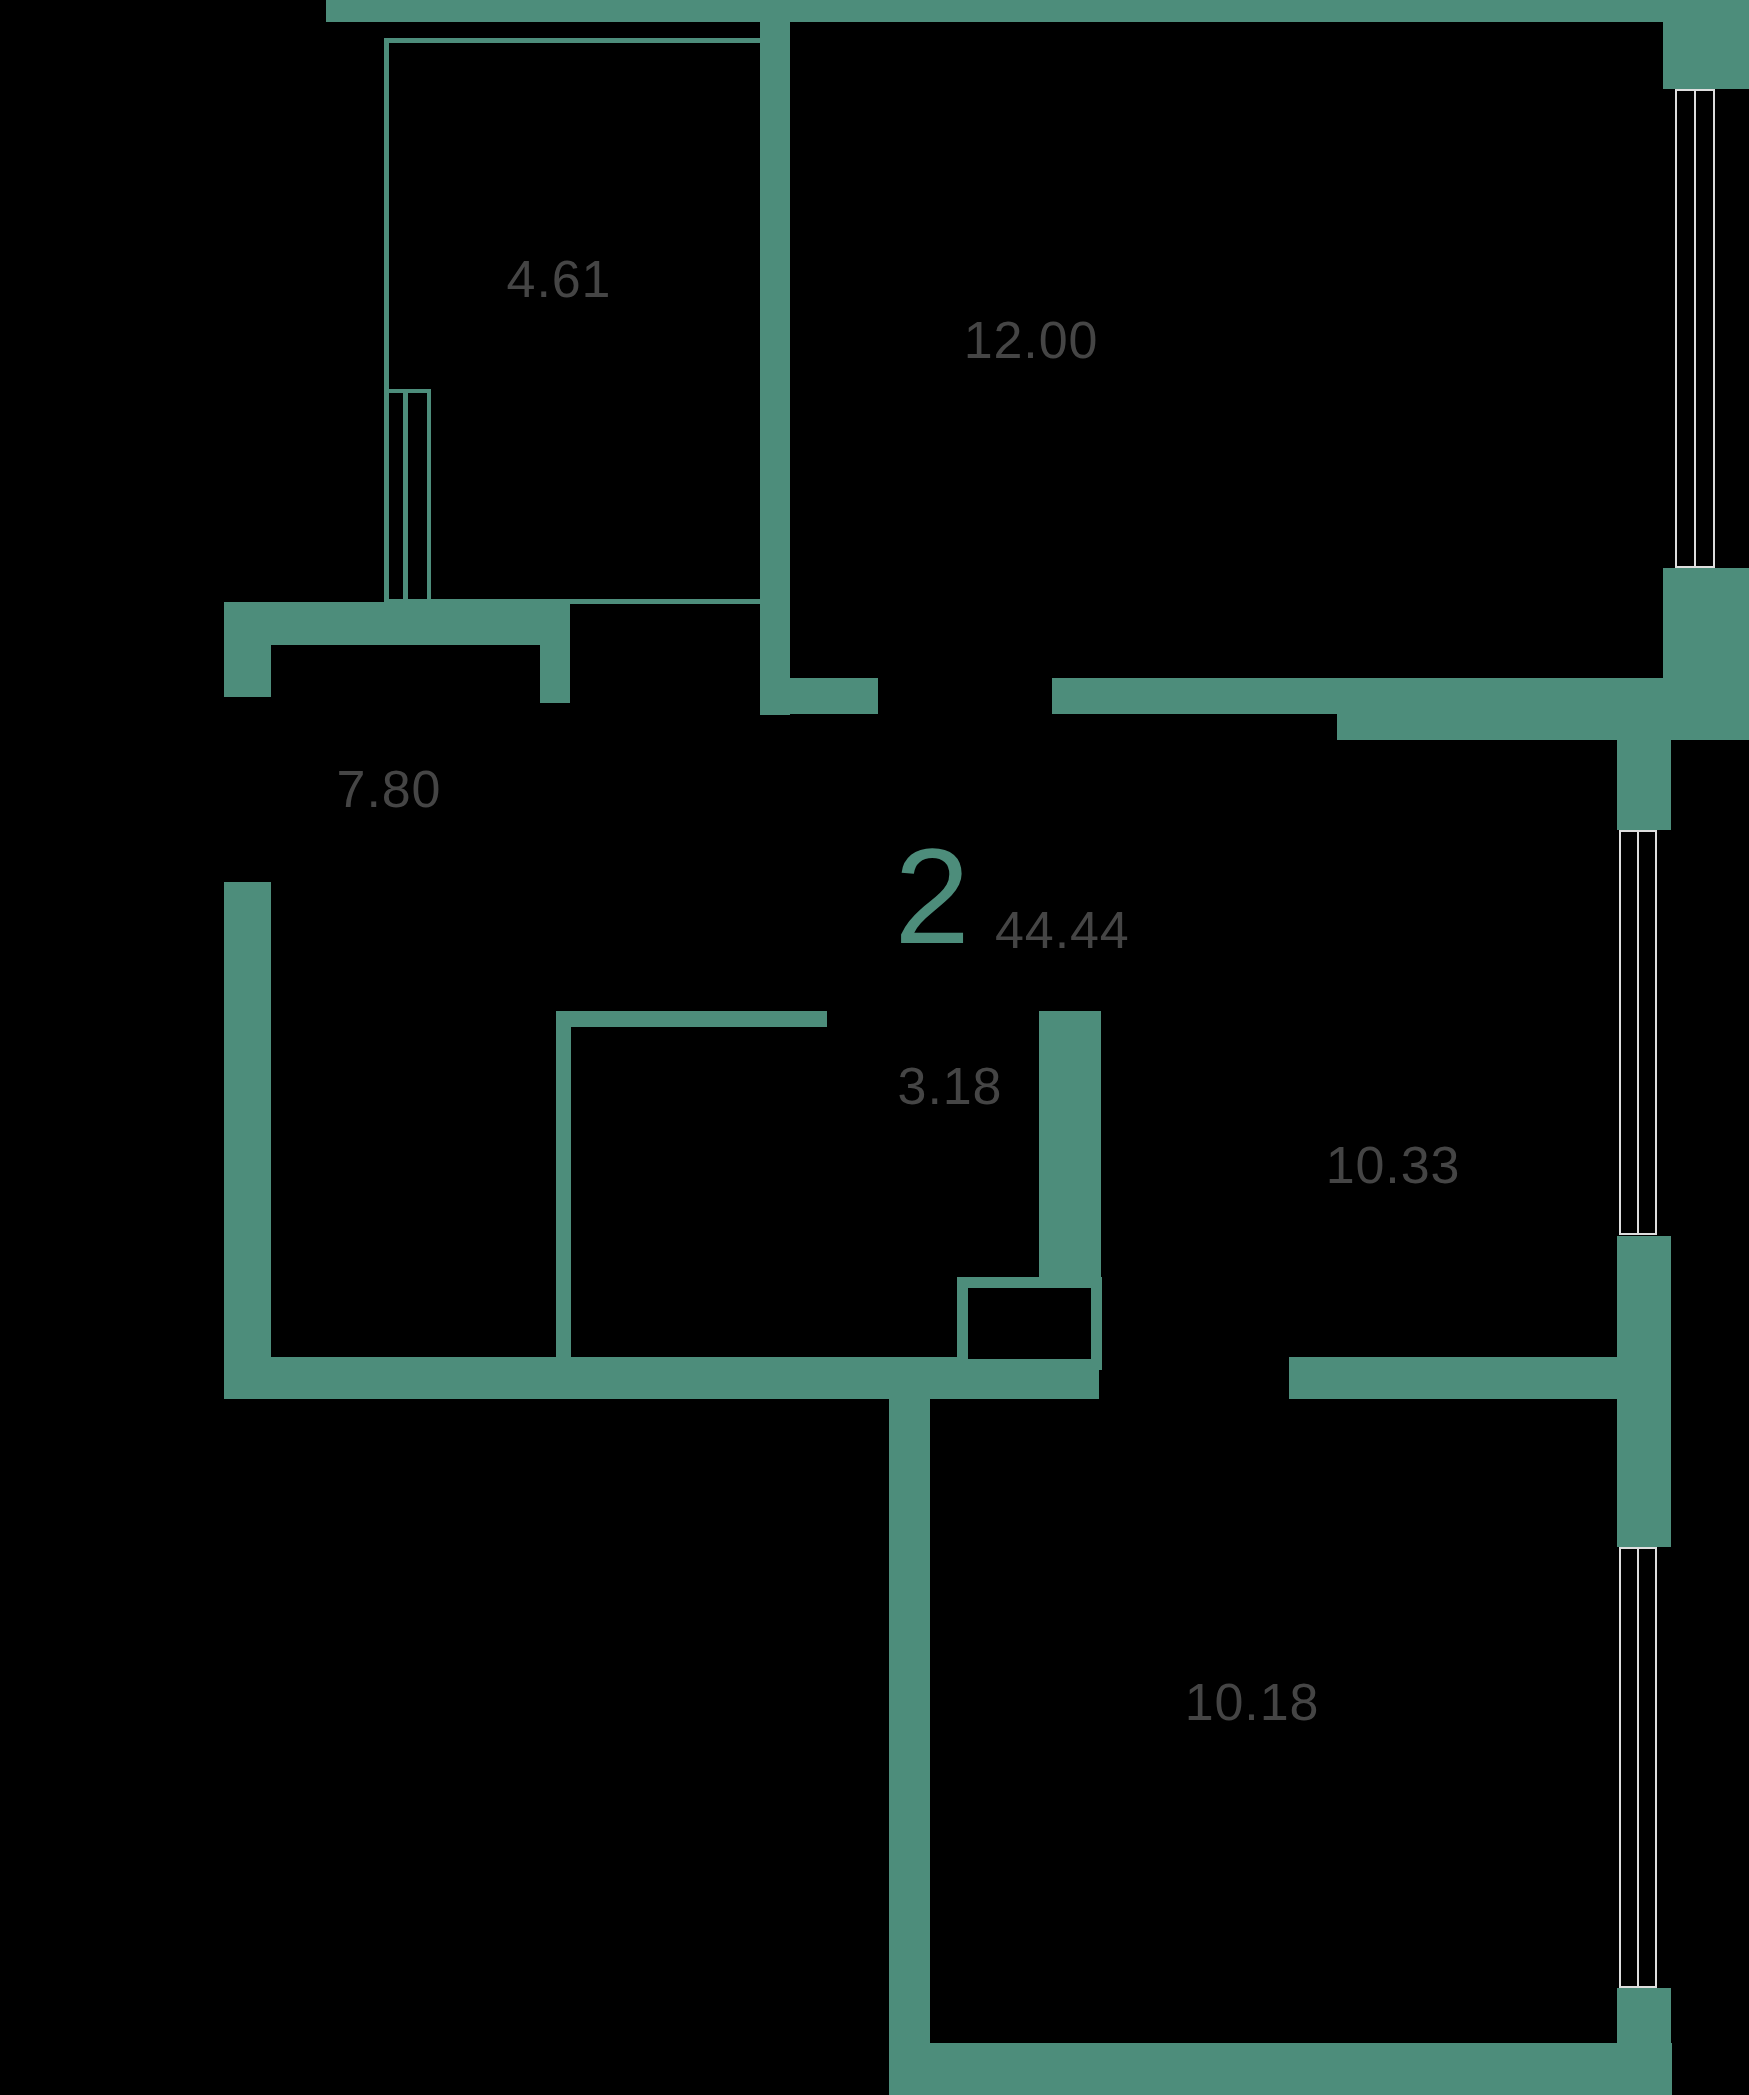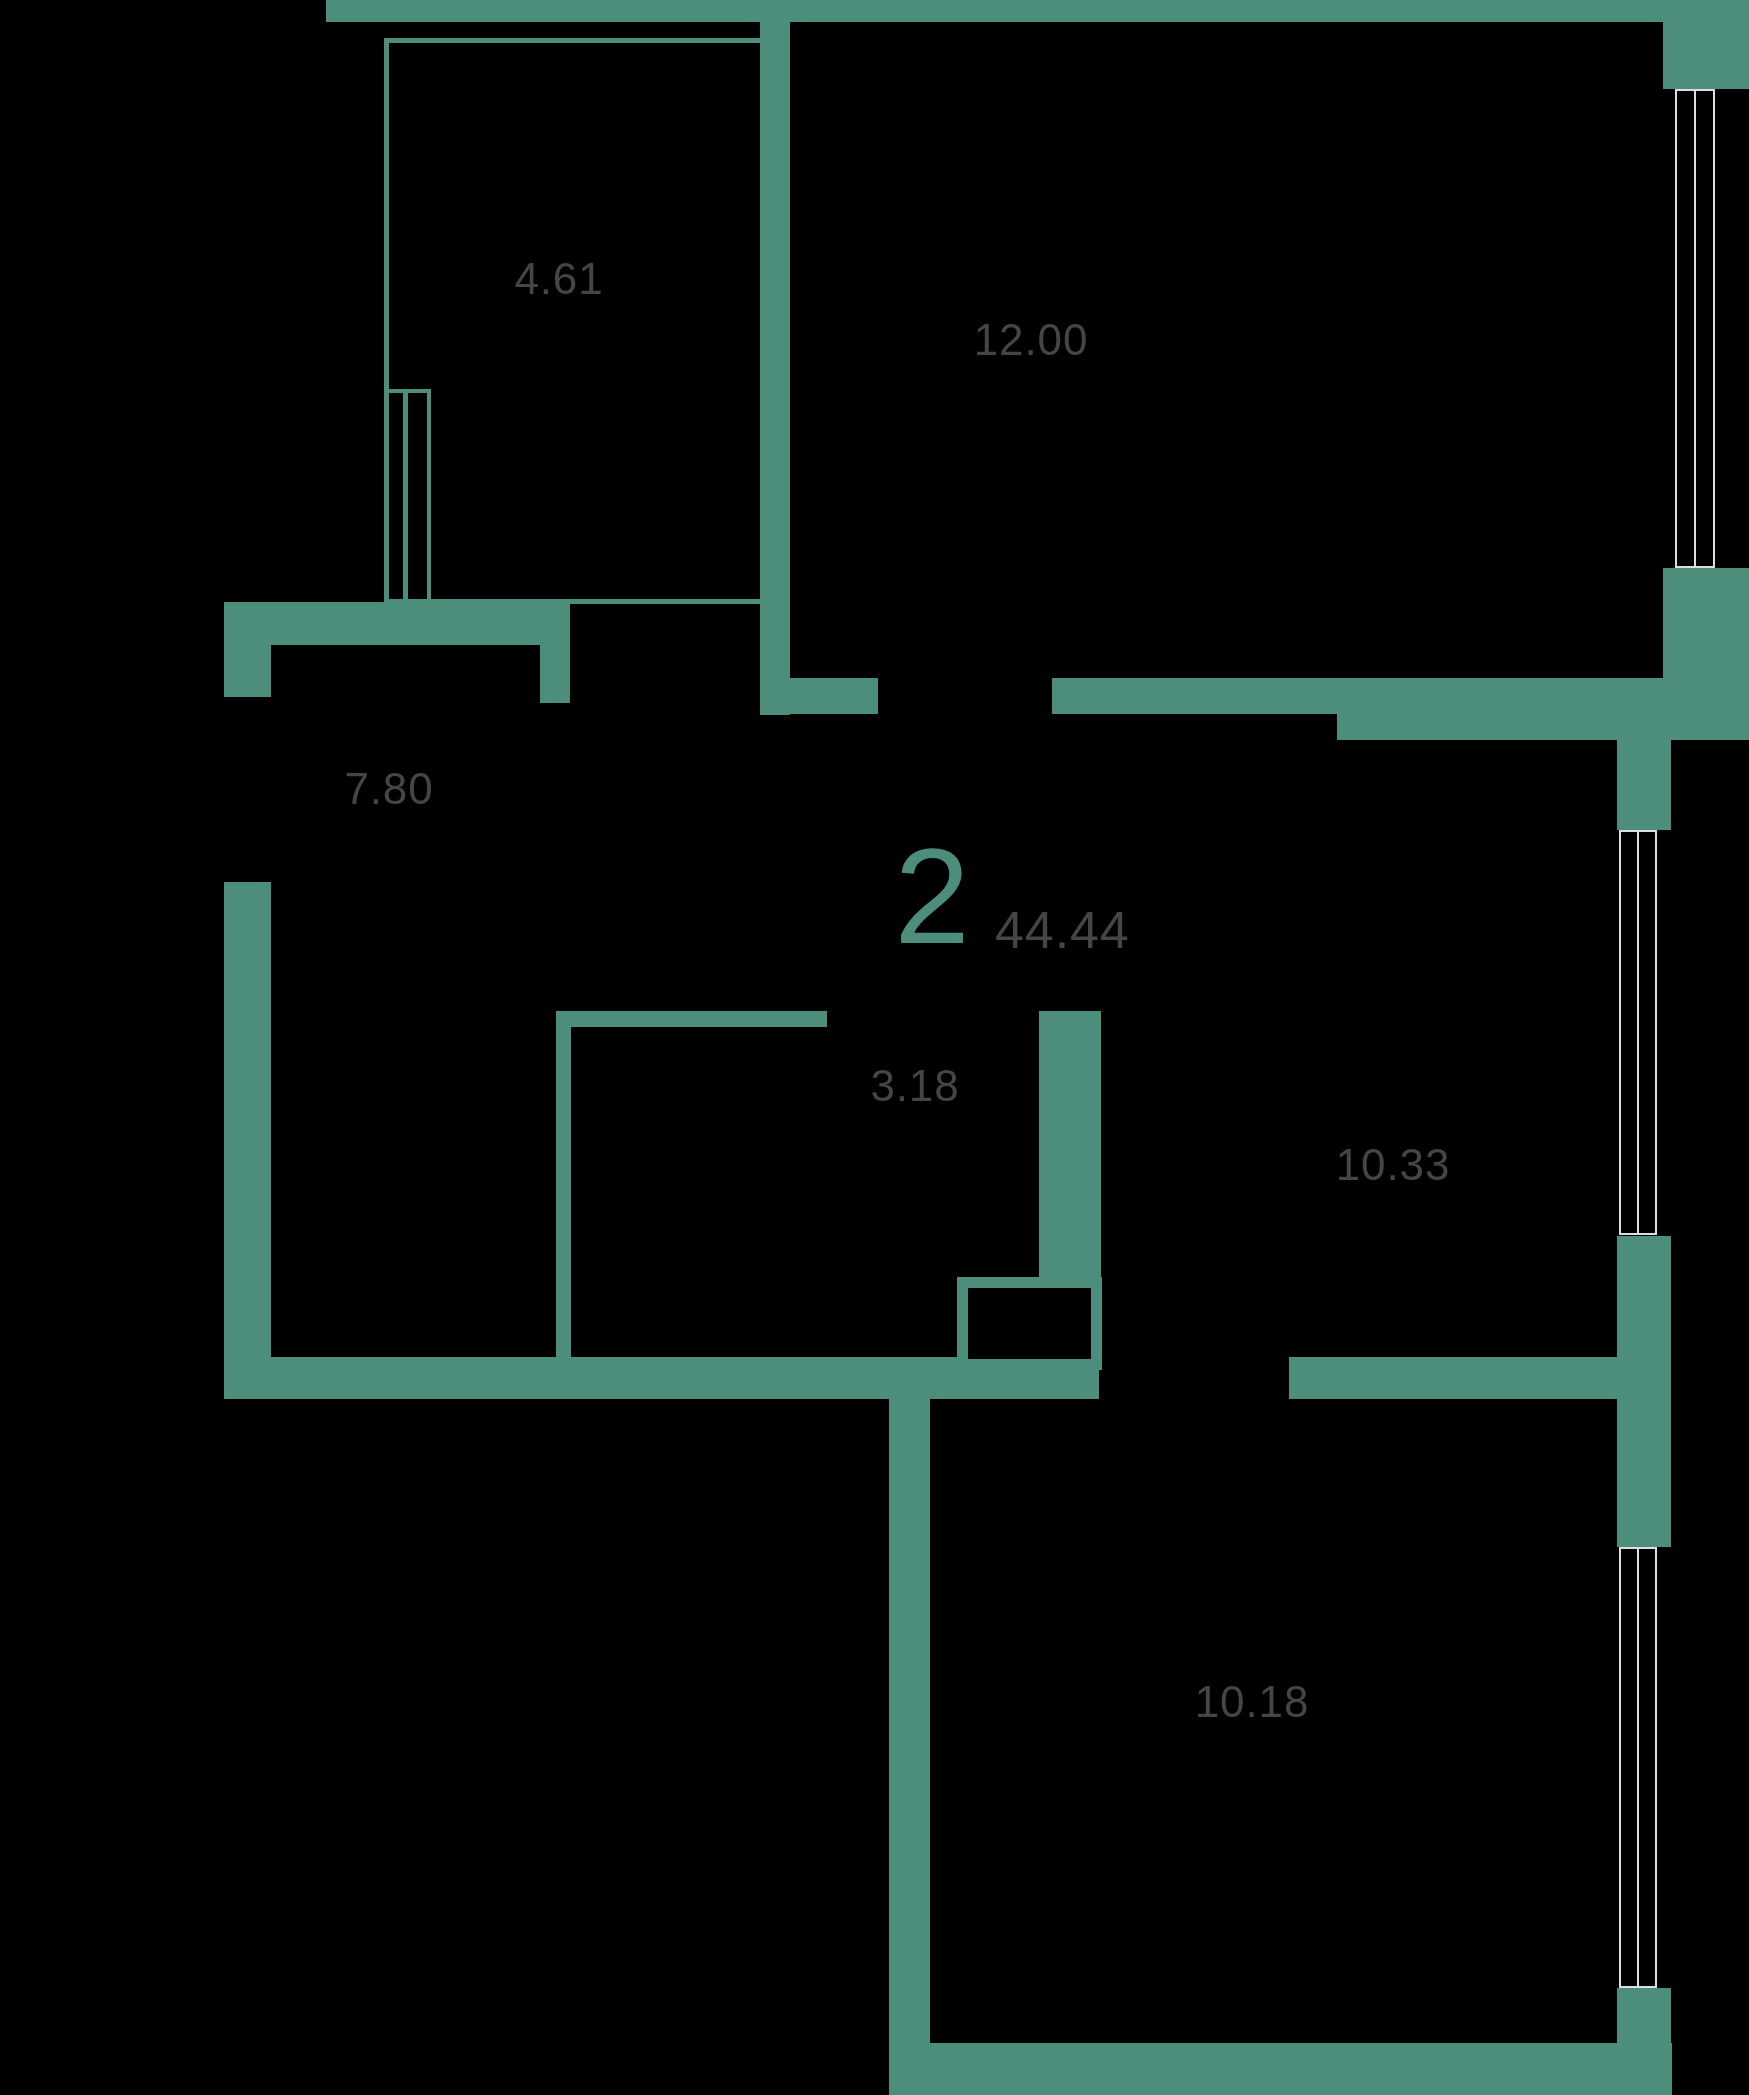--- a/index.html
+++ b/index.html
@@ -53,21 +53,21 @@
     top:0;
     bottom:0;
     width:2.7px;
     margin-left:-1.4px;
     background:var(--window);
   }
   .label{
     position:absolute;
     transform:translate(-50%,-50%);
     color:var(--label);
-    font-size:44px;
+    font-size:52px;
     font-weight:500;
     letter-spacing:0.9px;
     white-space:nowrap;
   }
   .big-num{
     position:absolute;
     transform:translate(-50%,-50%);
     color:var(--wall);
     font-size:136px;
     font-weight:500;
@@ -131,21 +131,21 @@
   <div class="thinwall" style="left:403px;top:389px;width:4.5px;height:215px"></div>
 
   <div class="thinwall" style="left:556px;top:1011px;width:271px;height:16.3px"></div>
   <div class="thinwall" style="left:556px;top:1011px;width:14.5px;height:353px"></div>
   <div class="wall" style="left:1039px;top:1011px;width:62px;height:269px"></div>
   <div class="box-outline" style="left:957px;top:1277px;width:145px;height:93px"></div>
 
   <div class="label" style="left:559px;top:279px">4.61</div>
   <div class="label" style="left:1031px;top:340px">12.00</div>
   <div class="label" style="left:389px;top:789px">7.80</div>
-  <div class="label" style="left:915px;top:1086px">3.18</div>
+  <div class="label" style="left:950px;top:1086px">3.18</div>
   <div class="label" style="left:1393px;top:1165px">10.33</div>
   <div class="label" style="left:1252px;top:1702px">10.18</div>
 
   <div class="big-num" style="left:932px;top:896px">2</div>
   <div class="total-area" style="left:995px;top:888px">44.44</div>
 
 </div>
 
 
 </body></html>

